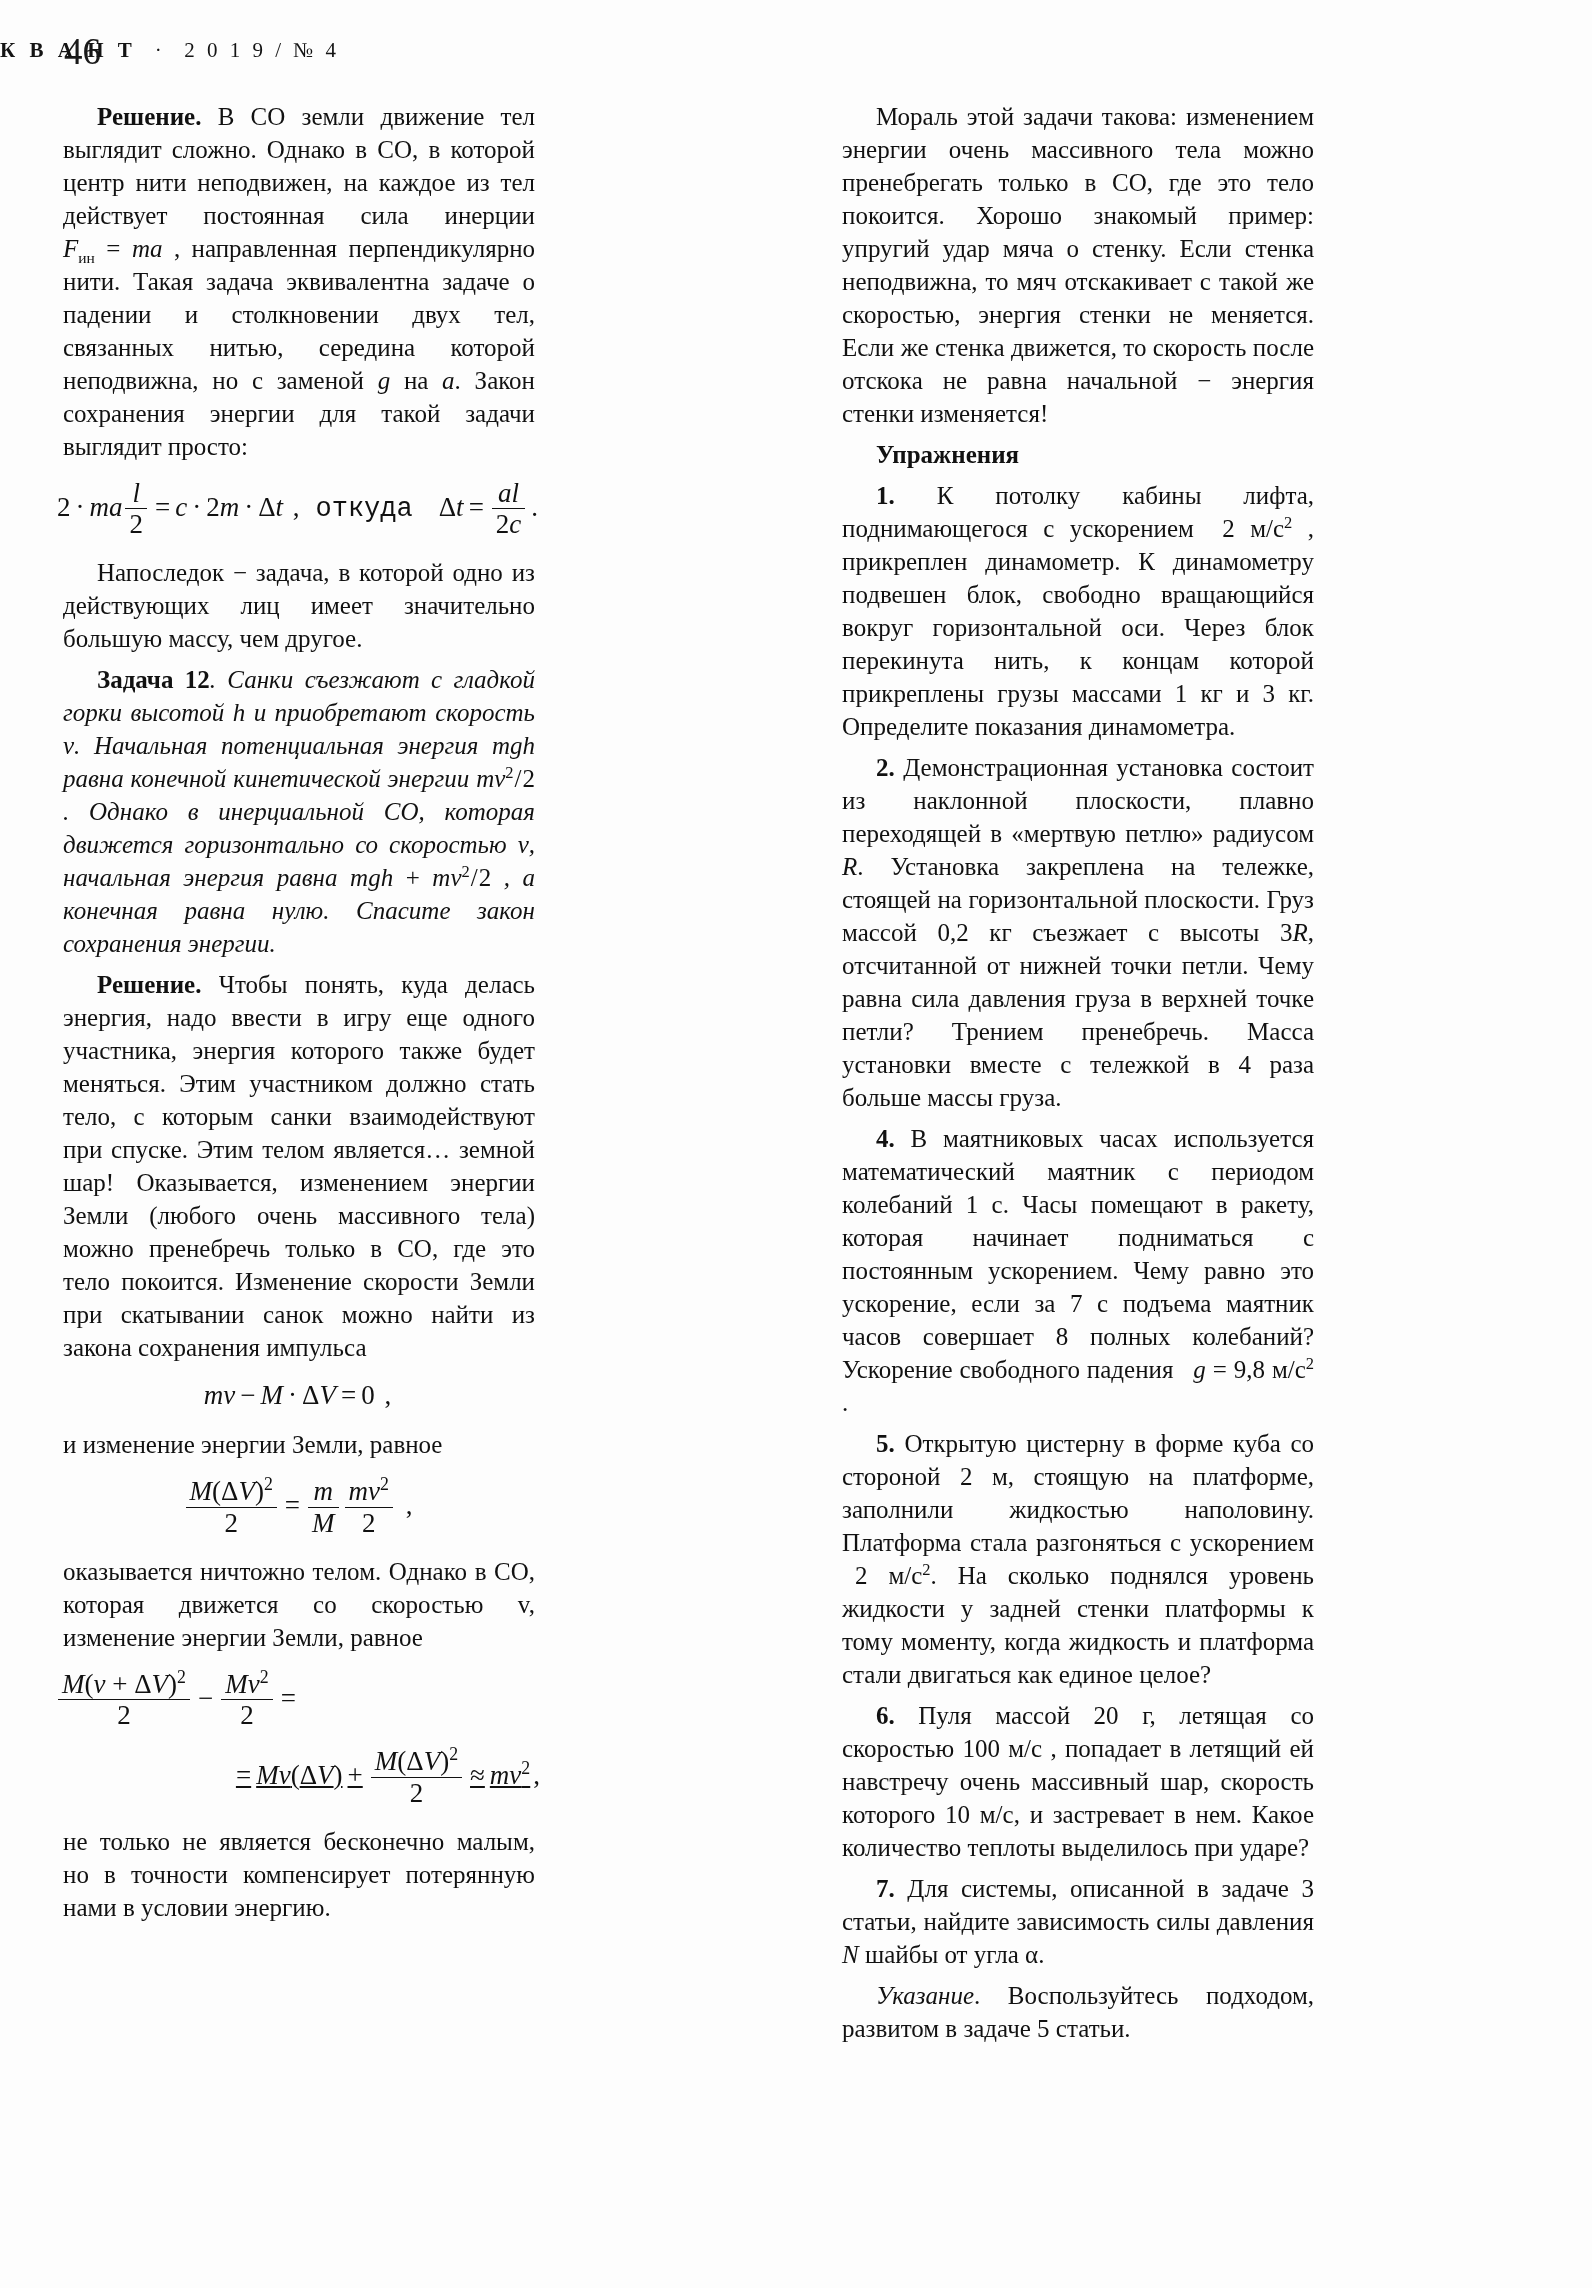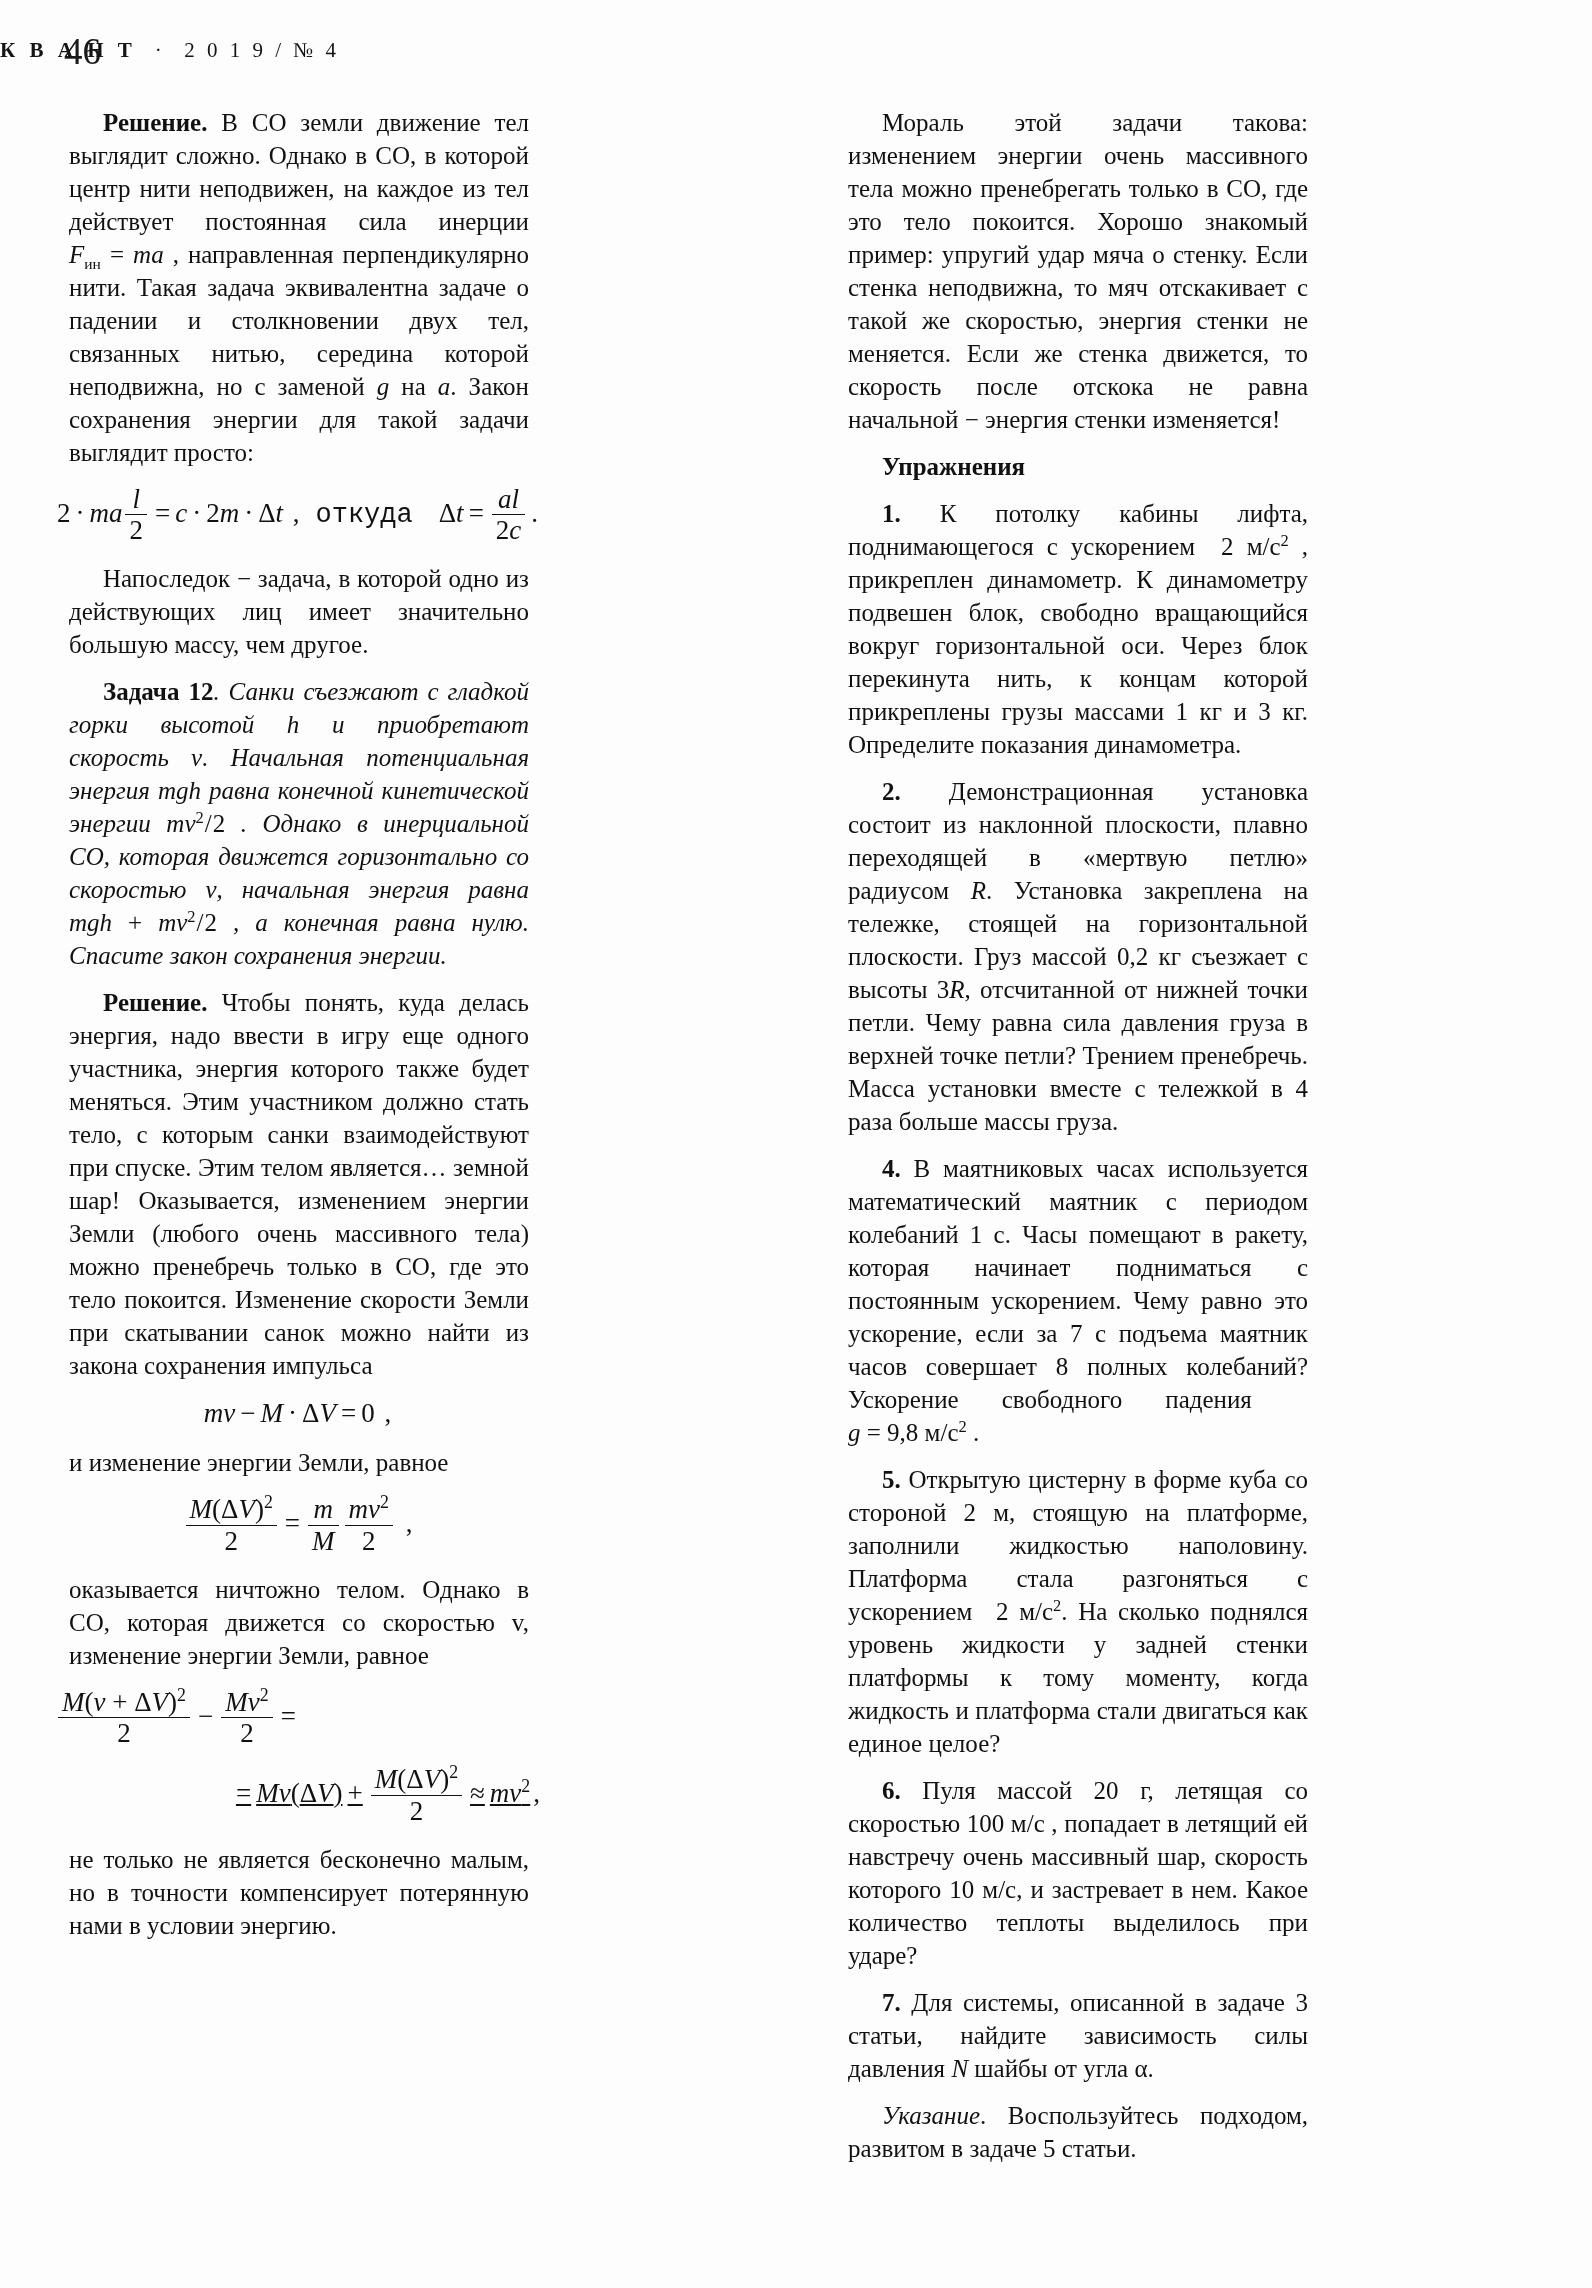--- a/index.html
+++ b/index.html
@@ -60,21 +60,21 @@
     font-size: 25px;
     line-height: 33px;
     text-align: justify;
     text-justify: inter-word;
     hyphens: manual;
   }
   .col-left  { left: 55px; }
   .col-right { left: 834px; }
 
   p {
-    margin: 14px;
+    margin: 8px;
     text-indent: 34px;
   }
   p.noindent { text-indent: 0; }
   .b { font-weight: bold; }
   .i { font-style: italic; }
   .sechead {
     font-weight: bold;
     text-indent: 34px;
     margin-top: 2px;
   }

